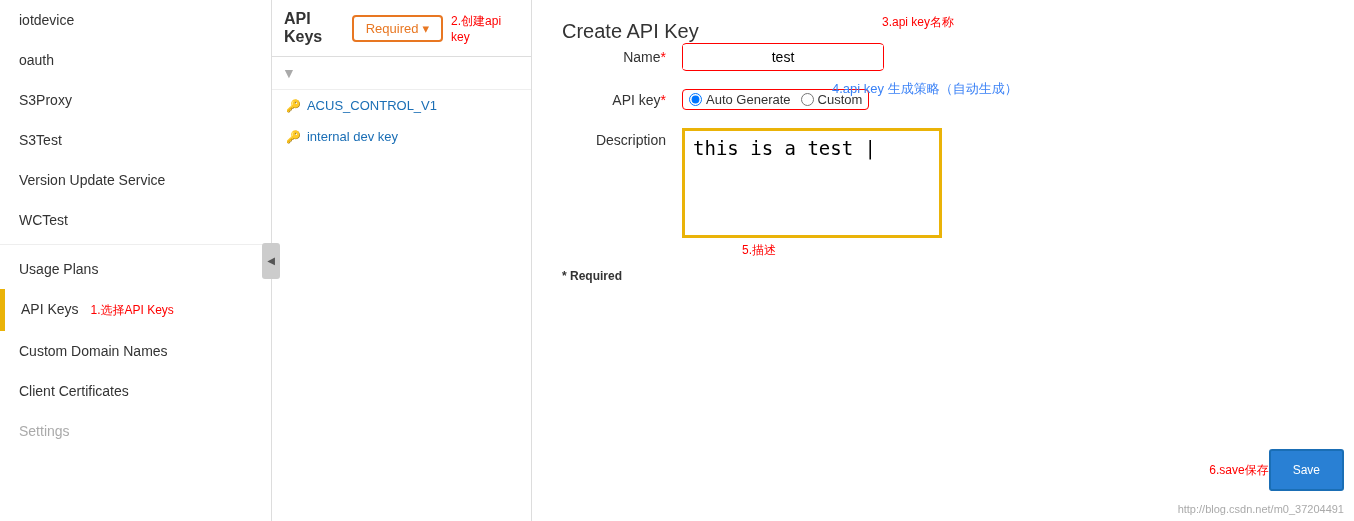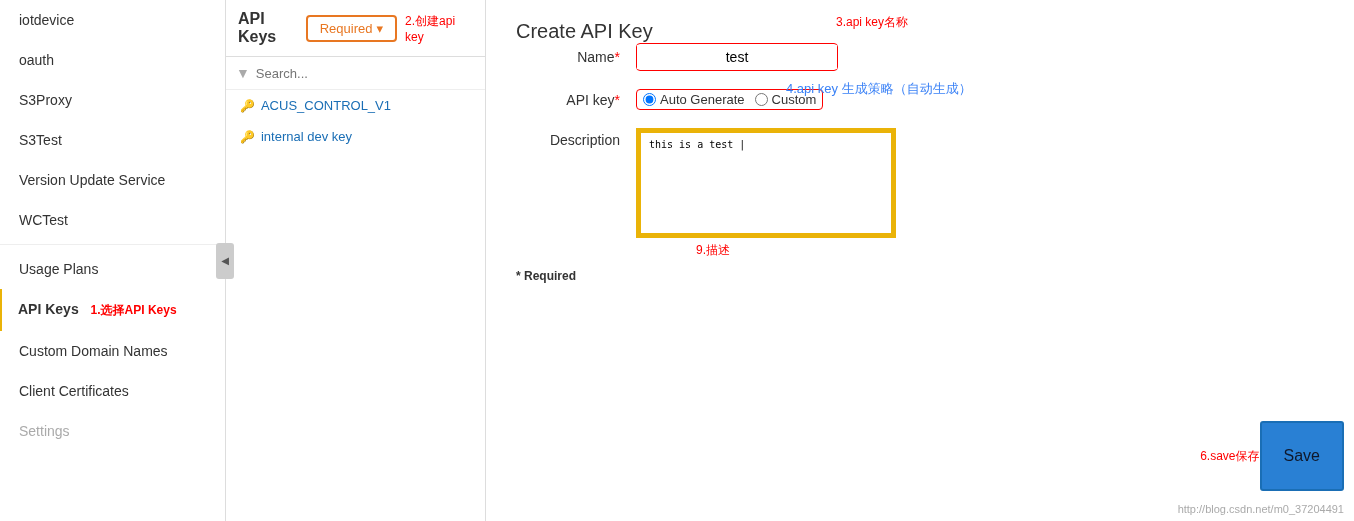--- a/index.html
+++ b/index.html
@@ -1,23 +1,23 @@
 <!DOCTYPE html>
 <html><head>
   <meta charset="utf-8">
   <style>
     * { box-sizing: border-box; margin: 0; padding: 0; }
     body { font-family: Arial, sans-serif; font-size: 14px; background: #fff; overflow: hidden; }
 
     .container { display: flex; height: 521px; width: 1354px; }
 
     
-    .sidebar { width: 226px; border-right: 1px solid #ddd; overflow-y: auto; background: #fff; flex-shrink: 0; }
+    .sidebar { width: 272px; border-right: 1px solid #ddd; overflow-y: auto; background: #fff; flex-shrink: 0; }
     .sidebar-item { padding: 12px 16px; cursor: pointer; color: #333; border-left: 3px solid transparent; }
-    .sidebar-item.active { color: #333; border-left: 2px solid #eab308; font-weight: bold; background: #fff; }
+    .sidebar-item.active { color: #333; border-left: 5px solid #eab308; font-weight: normal; background: #fff; }
     .sidebar-divider { border-top: 1px solid #eee; margin: 4px 0; }
 
     
     .middle-panel { width: 260px; border-right: 1px solid #ddd; background: #fff; flex-shrink: 0; position: relative; }
     .middle-header { display: flex; align-items: center; justify-content: space-between; padding: 10px 12px; border-bottom: 1px solid #ddd; }
     .middle-title { font-size: 16px; font-weight: bold; color: #333; }
     .actions-btn { background: #fff; border: 2px solid #e87722; border-radius: 4px; color: #e87722; padding: 4px 12px; cursor: pointer; font-size: 13px; display: flex; align-items: center; gap: 4px; }
     .collapse-arrow { position: absolute; left: -10px; top: 50%; transform: translateY(-50%); background: #ccc; width: 18px; height: 36px; display: flex; align-items: center; justify-content: center; cursor: pointer; border-radius: 3px; color: #555; font-size: 10px; }
     .search-bar { display: flex; align-items: center; padding: 8px 10px; border-bottom: 1px solid #eee; }
     .search-icon-span { color: #aaa; margin-right: 6px; }
@@ -28,25 +28,25 @@
     
     .main-content { flex: 1; padding: 20px 30px; background: #fff; overflow-y: auto; }
     .page-title { font-size: 20px; font-weight: normal; color: #333; }
 
     .form-row { display: flex; align-items: center; margin-bottom: 18px; }
     .form-label { width: 120px; text-align: right; padding-right: 16px; color: #333; font-size: 14px; }
     .required-star { color: red; }
     .form-input { border: 1px solid #ccc; padding: 4px 8px; font-size: 14px; width: 220px; outline: none; text-align: center; }
     .radio-label { display: flex; align-items: center; gap: 4px; color: #333; font-size: 13px; cursor: pointer; }
 
-    .form-textarea { border: 5px solid #eab308; padding: 6px 8px; font-size: 10px; width: 260px; height: 110px; resize: none; outline: none; }
+    .form-textarea { border: 3px solid #eab308; padding: 6px 8px; font-size: 19px; width: 260px; height: 110px; resize: none; outline: none; }
 
     .required-note { color: #333; font-size: 12px; margin-top: 10px; }
     .required-note strong { font-weight: bold; }
-    .save-btn { background: #2980d4; border: none; color: #0f172a; padding: 24px 22px; font-size: 16px; cursor: pointer; border-radius: 3px; border: 2px solid #1a6eb5; }
+    .save-btn { background: #2980d4; border: none; color: #ffffff; padding: 12px 22px; font-size: 12px; cursor: pointer; border-radius: 3px; border: 2px solid #1a6eb5; }
 
     
     .sidebar::-webkit-scrollbar { width: 8px; }
     .sidebar::-webkit-scrollbar-thumb { background: #ccc; border-radius: 4px; }
   </style>
 </head>
 <body>
 
 <div class="container">
 
@@ -100,21 +100,20 @@
           <span>▾</span>
         </button>
         <span style="color:red;font-size:12px;">2.创建api key</span>
       </div>
     </div>
 
     <div class="collapse-arrow">◀</div>
 
     <div class="search-bar">
       <span class="search-icon-span">▼</span>
-      <input class="search-input" type="text" placeholder="Search..." style="">
     </div>
 
     <div class="api-key-item">
       <span class="key-icon">🔑</span>
       <span>ACUS_CONTROL_V1</span>
     </div>
     <div class="api-key-item">
       <span class="key-icon">🔑</span>
       <span>internal dev key</span>
     </div>
@@ -157,21 +156,21 @@
     </div>
 
     <div class="form-row" style="align-items:flex-start; margin-bottom:0;">
       <label class="form-label" style="margin-top:4px;">
         <span>Description</span>
       </label>
       <div style="display:flex;flex-direction:column;gap:4px;">
         <textarea class="form-textarea" style="">this is a test |</textarea>
 
         <span style="color:red; font-size:12px; padding-left:60px;">
-          <span>9.描述</span>
+          <span>5.描述</span>
         </span>
       </div>
     </div>
 
     <div class="required-note">
       <strong>* Required</strong>
     </div>
 
     <div style="position:absolute; bottom:30px; right:10px; display:flex; align-items:center; ">
       <span style="color:red; font-size:12px;">6.save保存</span>

